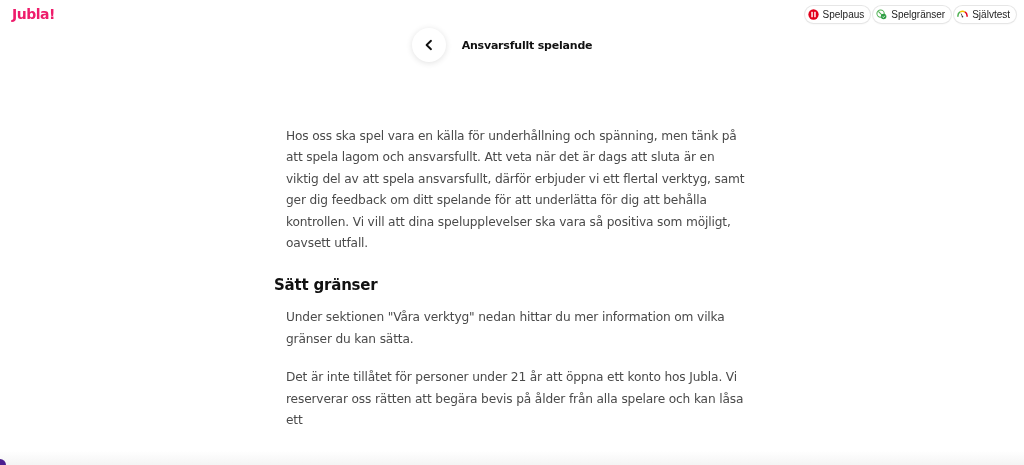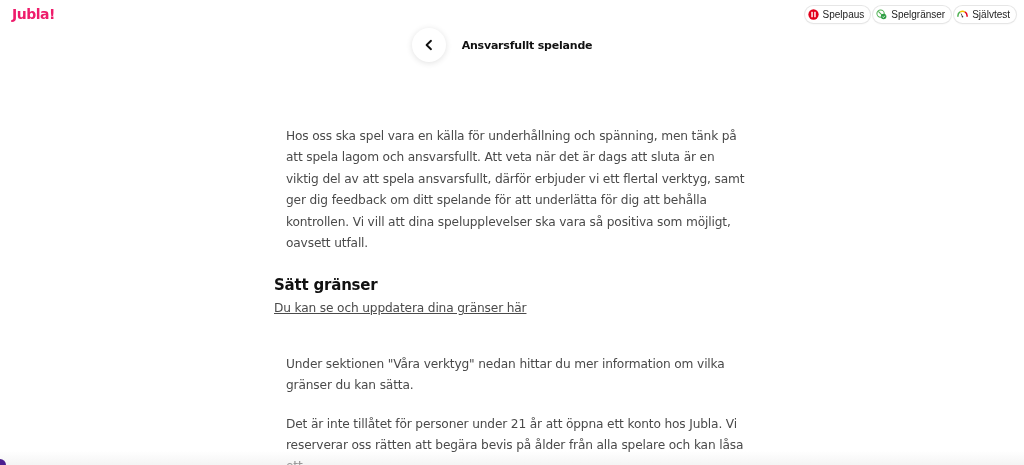--- a/index.html
+++ b/index.html
@@ -127,21 +127,20 @@
       </svg>
     </div>
     <div class="page-title">Ansvarsfullt spelande</div>
   </div>
 </div>
 
 <div class="content">
   <p class="intro">Hos oss ska spel vara en källa för underhållning och spänning, men tänk på att spela lagom och ansvarsfullt. Att veta när det är dags att sluta är en viktig del av att spela ansvarsfullt, därför erbjuder vi ett flertal verktyg, samt ger dig feedback om ditt spelande för att underlätta för dig att behålla kontrollen. Vi vill att dina spelupplevelser ska vara så positiva som möjligt, oavsett utfall.</p>
 
   <h2 class="h-limits">Sätt gränser</h2>
-  <a class="link">Du kan se och uppdatera dina gränser här</a>
 
   <p class="note2">Under sektionen "Våra verktyg" nedan hittar du mer information om vilka gränser du kan sätta.</p>
 
   <p>Det är inte tillåtet för personer under 21 år att öppna ett konto hos Jubla. Vi reserverar oss rätten att begära bevis på ålder från alla spelare och kan låsa ett</p>
 </div>
 
 <div class="bottom-fade"></div>
 <div class="chat-corner"></div>
 
 </body></html>

